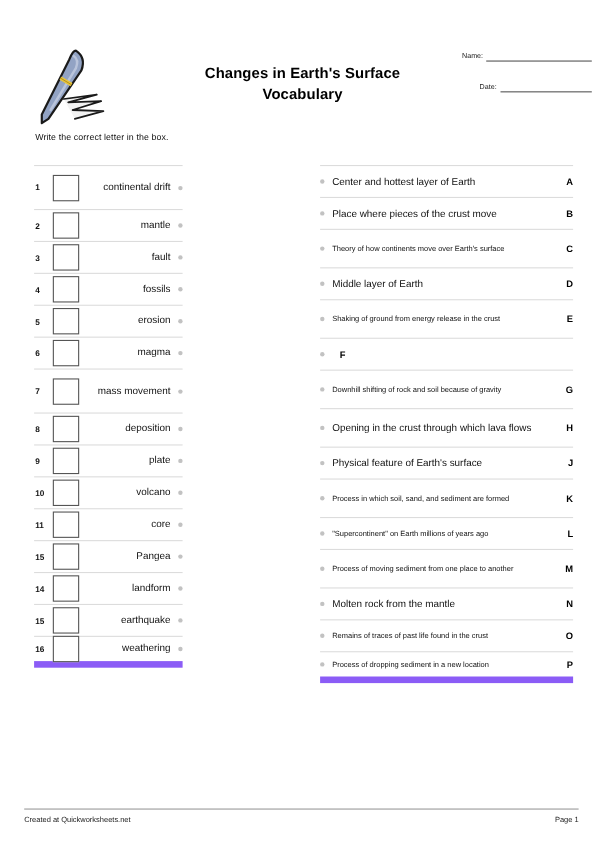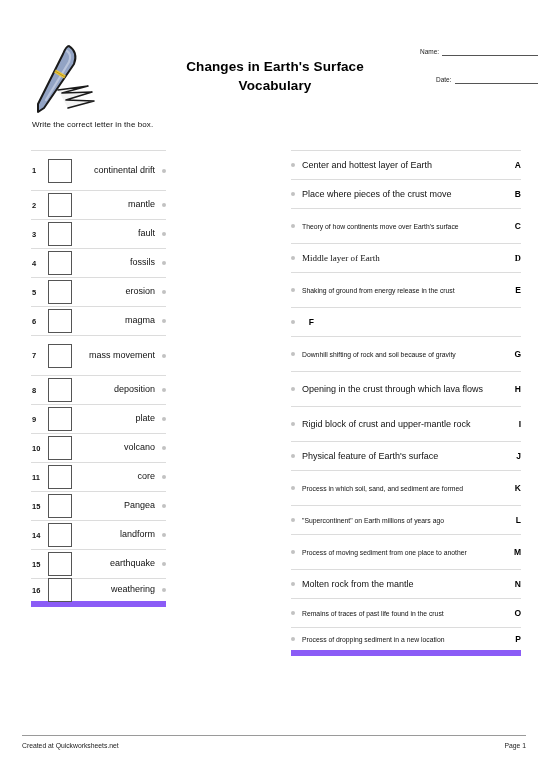--- a/index.html
+++ b/index.html
@@ -325,21 +325,21 @@
       <div class="row def-row" style="height: 29px;">
         <div class="def-dot"></div>
         <div class="def-text big">Place where pieces of the crust move</div>
         <div class="def-letter">B</div>
       </div>
       <div class="row def-row" style="height: 35px;">
         <div class="def-dot"></div>
         <div class="def-text small">Theory of how continents move over Earth's surface</div>
         <div class="def-letter">C</div>
       </div>
-      <div class="row def-row" style="height: 29px; font-family: Liberation Serif, serif;">
+      <div class="row def-row" style="height: 29px;">
         <div class="def-dot"></div>
         <div class="def-text big">Middle layer of Earth</div>
         <div class="def-letter">D</div>
       </div>
       <div class="row def-row" style="height: 35px;">
         <div class="def-dot"></div>
         <div class="def-text small">Shaking of ground from energy release in the crust</div>
         <div class="def-letter">E</div>
       </div>
       <div class="row def-row" style="height: 29px;">
@@ -348,25 +348,20 @@
       </div>
       <div class="row def-row" style="height: 35px;">
         <div class="def-dot"></div>
         <div class="def-text small">Downhill shifting of rock and soil because of gravity</div>
         <div class="def-letter">G</div>
       </div>
       <div class="row def-row" style="height: 35px;">
         <div class="def-dot"></div>
         <div class="def-text big">Opening in the crust through which lava flows</div>
         <div class="def-letter">H</div>
-      </div>
-      <div class="row def-row" style="height: 35px;">
-        <div class="def-dot"></div>
-        <div class="def-text big">Rigid block of crust and upper-mantle rock</div>
-        <div class="def-letter">I</div>
       </div>
       <div class="row def-row" style="height: 29px;">
         <div class="def-dot"></div>
         <div class="def-text big">Physical feature of Earth's surface</div>
         <div class="def-letter">J</div>
       </div>
       <div class="row def-row" style="height: 35px;">
         <div class="def-dot"></div>
         <div class="def-text small">Process in which soil, sand, and sediment are formed</div>
         <div class="def-letter">K</div>

